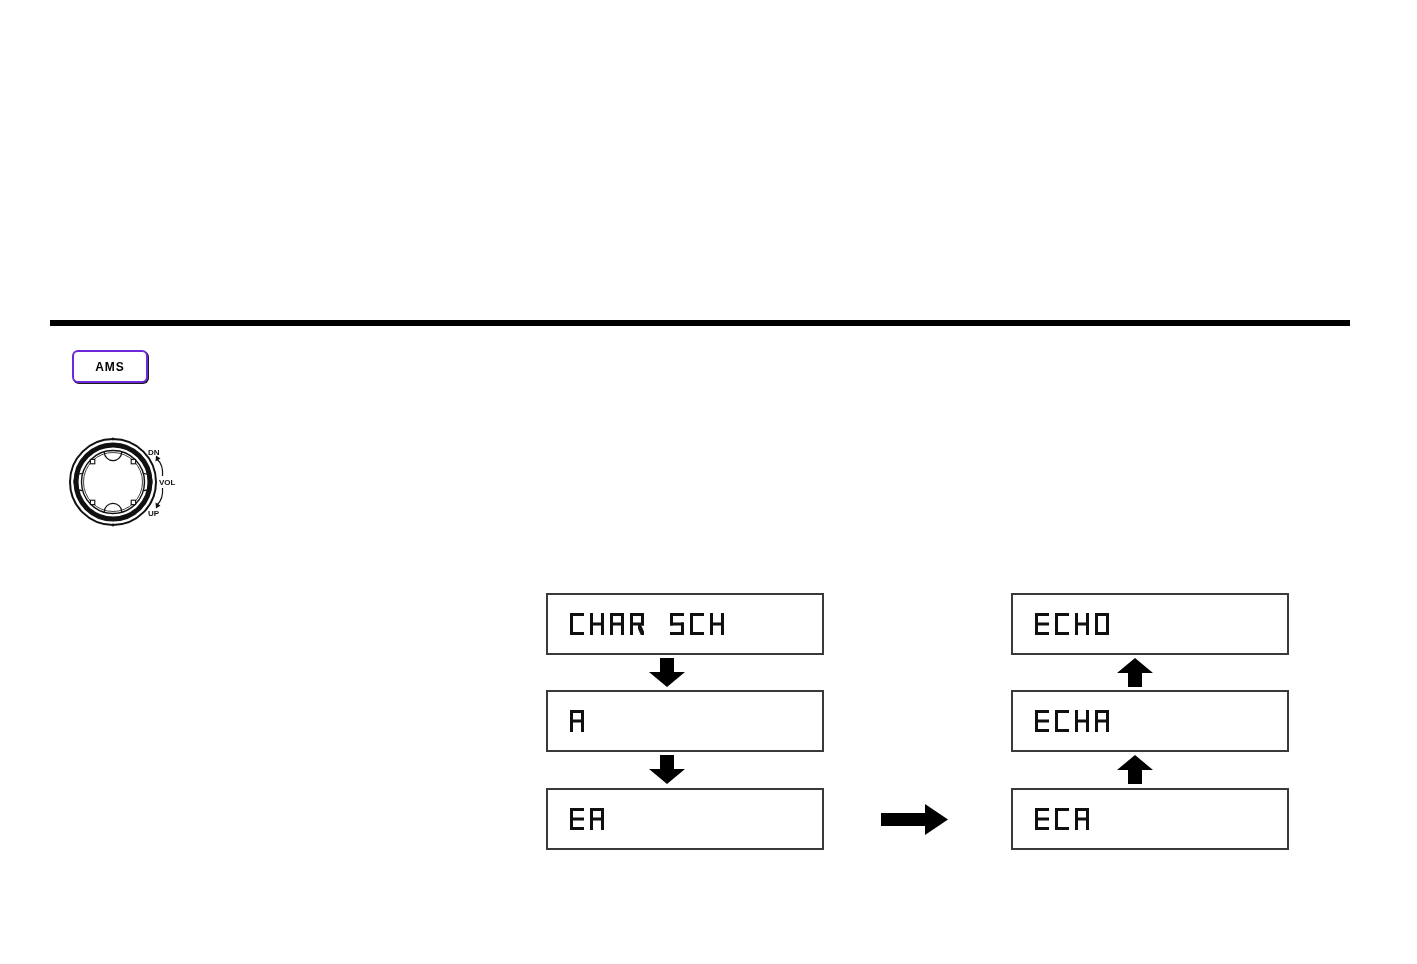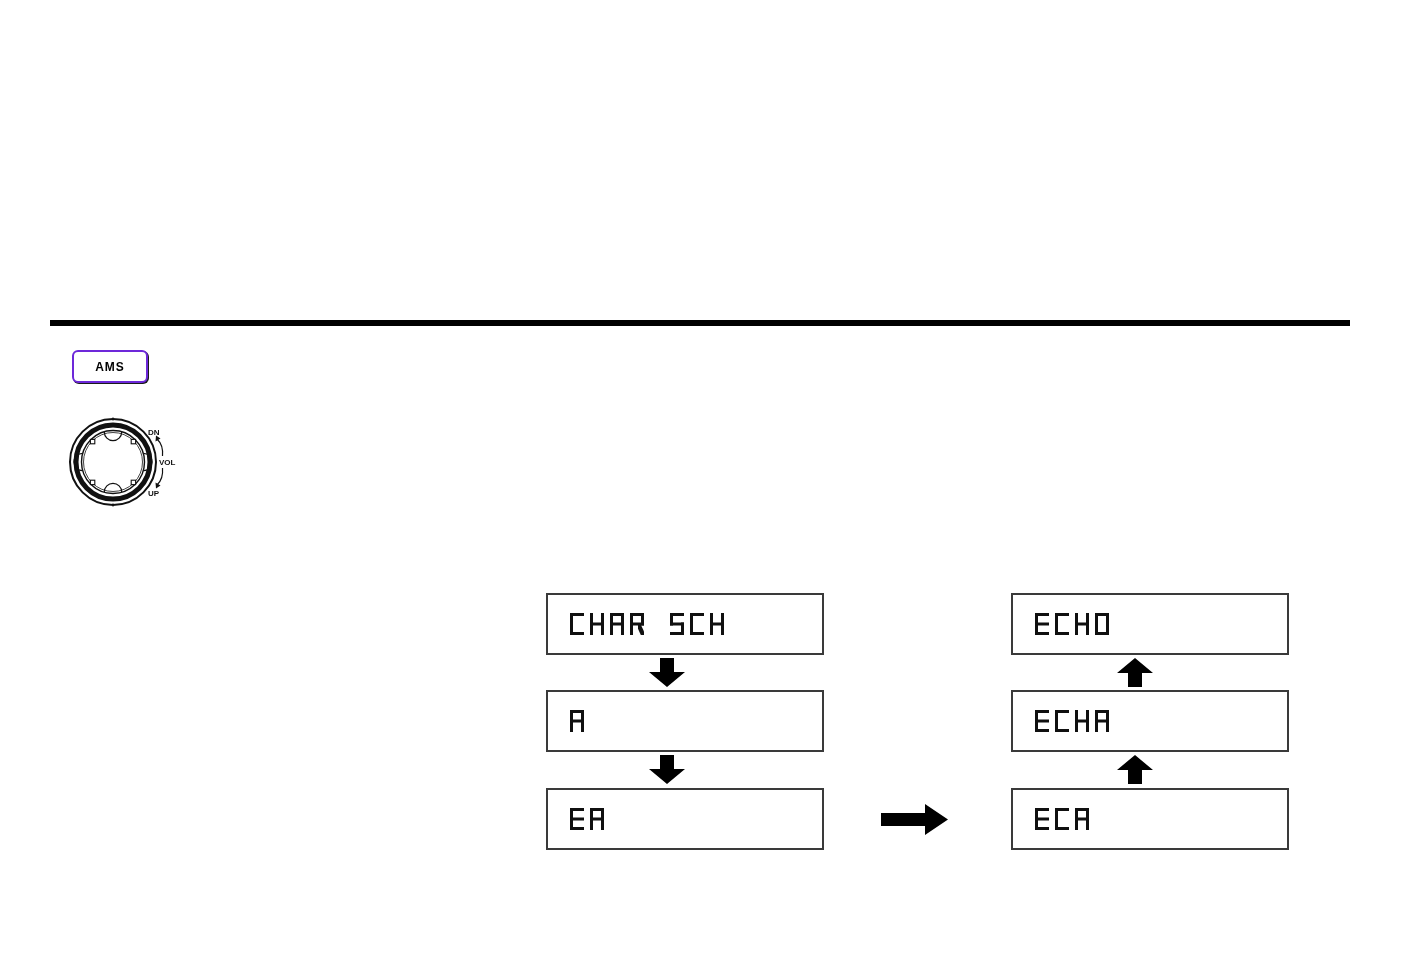--- a/index.html
+++ b/index.html
@@ -27,21 +27,21 @@
     box-shadow: 1px 1px 0 #1a1a1a;
     display: flex; align-items: center; justify-content: center;
   }
   .ams-btn span {
     font-size: 12px;
     font-weight: bold;
     letter-spacing: 1px;
     color: #000;
   }
 
-  .knob-wrap { left: 60px; top: 404px; width: 130px; height: 112px; text-align: center; }
+  .knob-wrap { left: 60px; top: 424px; width: 130px; height: 112px; text-align: center; }
 
   .lcd {
     position: absolute;
     width: 278px; height: 62px;
     background: #fff;
     border: 2px solid #3a3a3a;
     display: flex; align-items: center;
     padding-left: 22px;
   }
   .lcd svg { display: block; }

